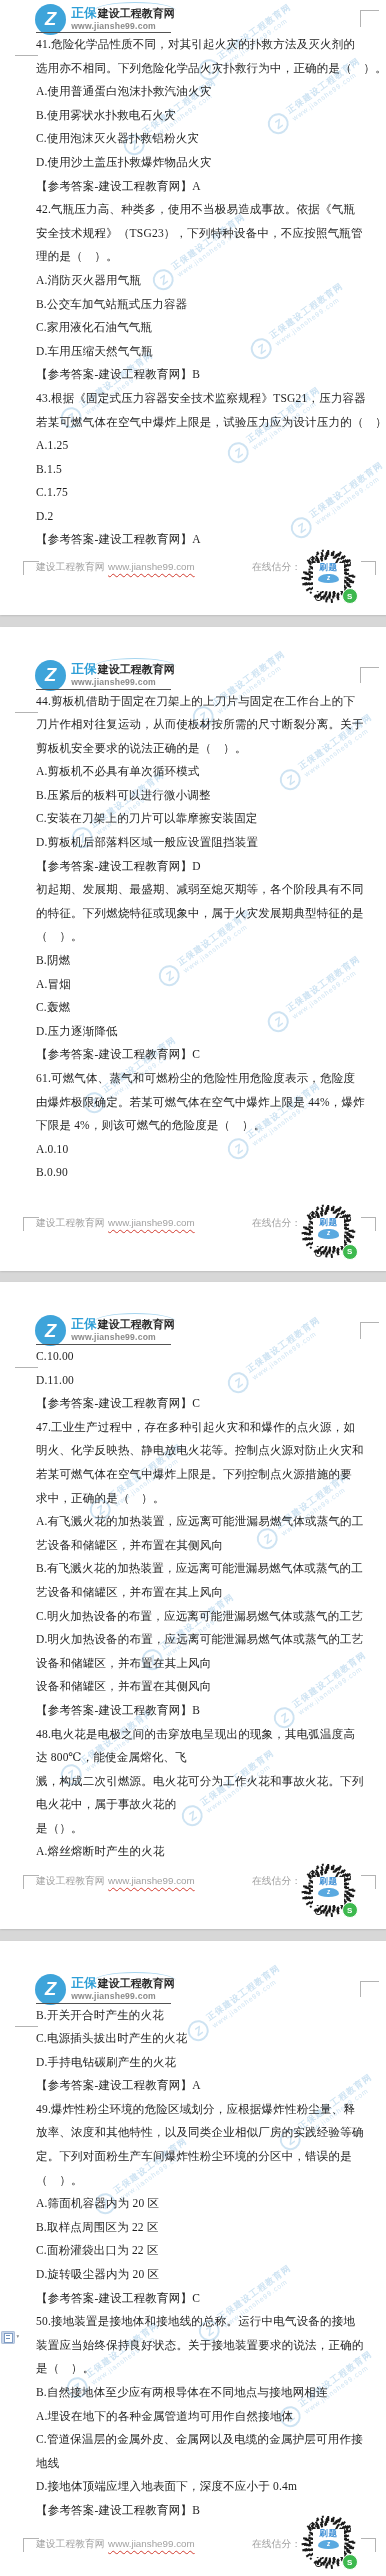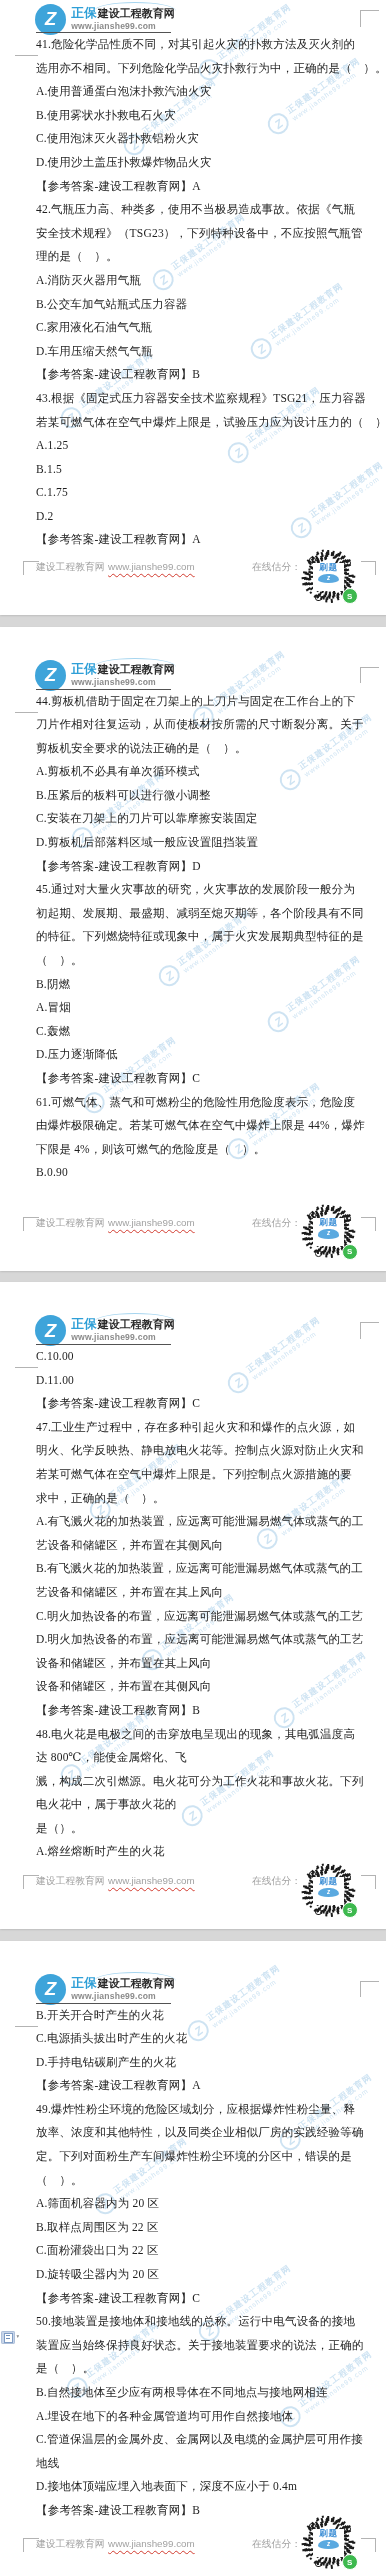--- a/index.html
+++ b/index.html
@@ -394,32 +394,32 @@
 
     <div class="page-body">
         <div class="line">44.剪板机借助于固定在刀架上的上刀片与固定在工作台上的下</div>
         <div class="line">刀片作相对往复运动，从而使板材按所需的尺寸断裂分离。关于</div>
         <div class="line">剪板机安全要求的说法正确的是（　）。</div>
         <div class="line">A.剪板机不必具有单次循环模式</div>
         <div class="line">B.压紧后的板料可以进行微小调整</div>
         <div class="line">C.安装在刀架上的刀片可以靠摩擦安装固定</div>
         <div class="line">D.剪板机后部落料区域一般应设置阻挡装置</div>
         <div class="line">【参考答案-建设工程教育网】D</div>
-        <div class="line">45.通过对大量火灾事故的研究，火灾事故的发展阶段一般分为</div>
         <div class="line">初起期、发展期、最盛期、减弱至熄灭期等，各个阶段具有不同</div>
         <div class="line">的特征。下列燃烧特征或现象中，属于火灾发展期典型特征的是</div>
         <div class="line">（　）。</div>
         <div class="line">B.阴燃</div>
         <div class="line">A.冒烟</div>
         <div class="line">C.轰燃</div>
         <div class="line">D.压力逐渐降低</div>
         <div class="line">【参考答案-建设工程教育网】C</div>
         <div class="line">61.可燃气体、蒸气和可燃粉尘的危险性用危险度表示，危险度</div>
         <div class="line">由爆炸极限确定。若某可燃气体在空气中爆炸上限是 44%，爆炸</div>
         <div class="line">下限是 4%，则该可燃气的危险度是（　）。</div>
+        <div class="line">A.0.10</div>
         <div class="line">B.0.90</div>
       </div>
 
     <div class="footer-row">
       <span class="footer-site">建设工程教育网</span><span class="footer-url">www.jianshe99.com</span>
       <span class="score-label">在线估分：</span>
     </div>
 
     <div class="qr">
       <div class="qr-center">

